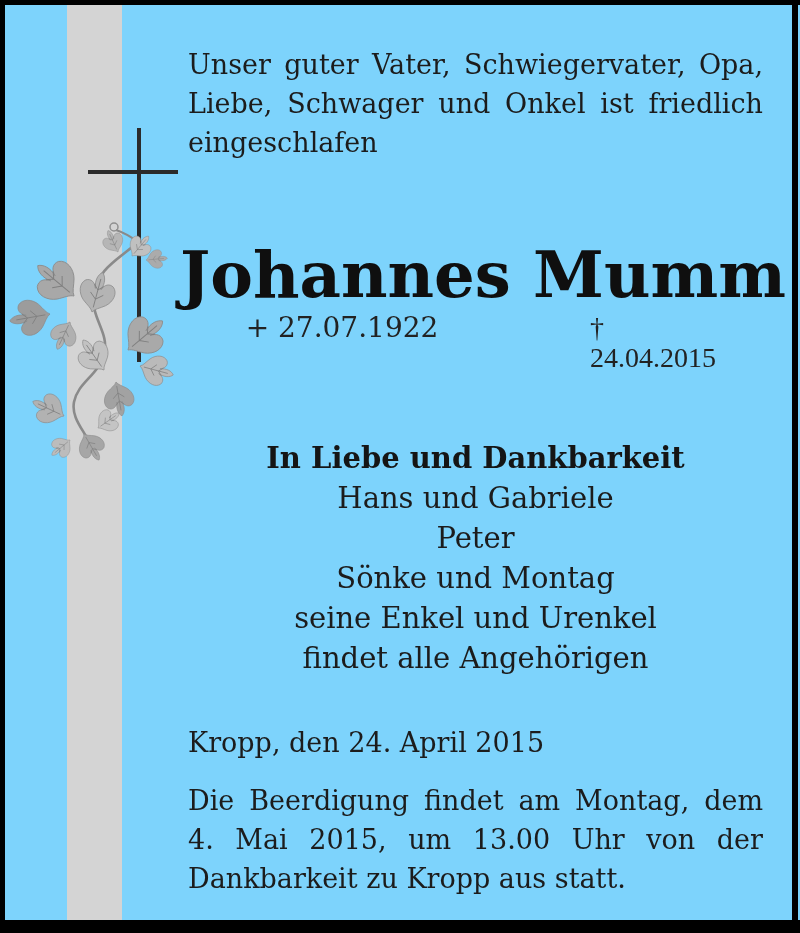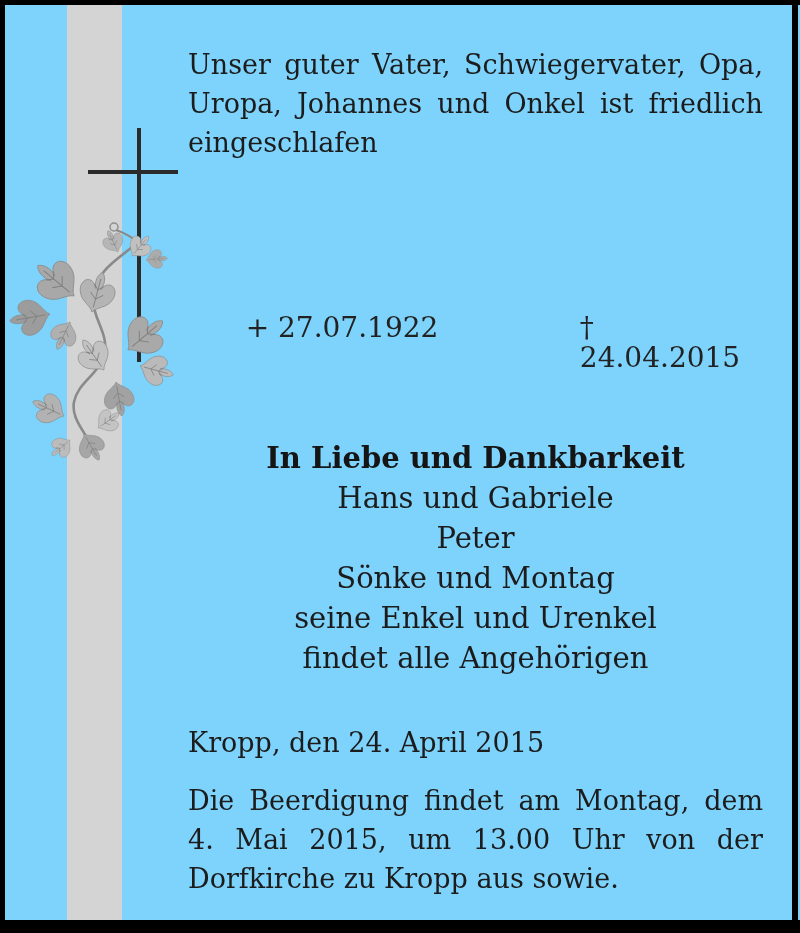--- a/index.html
+++ b/index.html
@@ -23,21 +23,21 @@
   .col{position:absolute;left:188px;width:575px;}
   .intro{top:45px;font-size:27px;line-height:39px;}
   .jl{text-align:justify;text-align-last:justify;}
   .name-line{
     position:absolute;left:180px;top:243px;width:592px;
     font-size:64px;line-height:64px;font-weight:bold;color:#0f0f0f;
     text-align:justify;text-align-last:justify;white-space:nowrap;
   }
   .date{position:absolute;top:313px;font-size:28px;line-height:30px;transform:translateX(-50%);color:#222;}
   .date-birth{left:342px;text-align:right;}
-  .date-death{left:660px;}
+  .date-death{left:660px;font-family:Liberation Serif, serif;}
   .family{top:418px;text-align:center;font-size:29px;line-height:40px;margin-top:20px;}
   .tribute{font-weight:bold;color:#151515;}
   .place-date{top:723px;font-size:27px;line-height:39px;}
   .funeral{top:781px;font-size:27px;line-height:39px;}
 </style>
 </head>
 <body>
 
 <div class="page">
 
@@ -73,38 +73,39 @@
     <use href="#ivyleaf" fill="#c2c2c2" transform="translate(104,170) rotate(-35) scale(0.85)"></use>
     <use href="#ivyleaf" fill="#a2a2a2" transform="translate(116,182) rotate(170) scale(0.8)"></use>
     <use href="#ivyleaf" fill="#b2b2b2" transform="translate(64,216) rotate(-65) scale(0.8)"></use>
     <use href="#ivyleaf" fill="#a6a6a6" transform="translate(84,234) rotate(150) scale(0.7)"></use>
     <use href="#ivyleaf" fill="#c4c4c4" transform="translate(98,228) rotate(55) scale(0.6)"></use>
     <use href="#ivyleaf" fill="#bcbcbc" transform="translate(70,240) rotate(-130) scale(0.55)"></use>
   </svg>
 
   <div class="col intro">
     <div class="jl">Unser guter Vater, Schwiegervater, Opa,</div>
-    <div class="jl">Uropa, Johannes und Onkel ist friedlich</div>
+    <div class="jl">Liebe, Schwager und Onkel ist friedlich</div>
     <div>eingeschlafen</div>
   </div>
 
+  <div class="name-line">Johannes Mumm</div>
 
   <span class="date date-birth">+ 27.07.1922</span>
   <span class="date date-death">† 24.04.2015</span>
 
   <div class="col family">
     <div class="tribute">In Liebe und Dankbarkeit</div>
     <div>Hans und Gabriele</div>
     <div>Peter</div>
     <div>Sönke und Montag</div>
     <div>seine Enkel und Urenkel</div>
     <div>findet alle Angehörigen</div>
   </div>
 
   <div class="col place-date">Kropp, den 24. April 2015</div>
 
   <div class="col funeral">
     <div class="jl">Die Beerdigung findet am Montag, dem</div>
     <div class="jl">4. Mai 2015, um 13.00 Uhr von der</div>
-    <div>Dorfkirche zu Kropp aus sowie.</div>
+    <div>Dankbarkeit zu Kropp aus statt.</div>
   </div>
 
 </div>
 
 </body></html>

